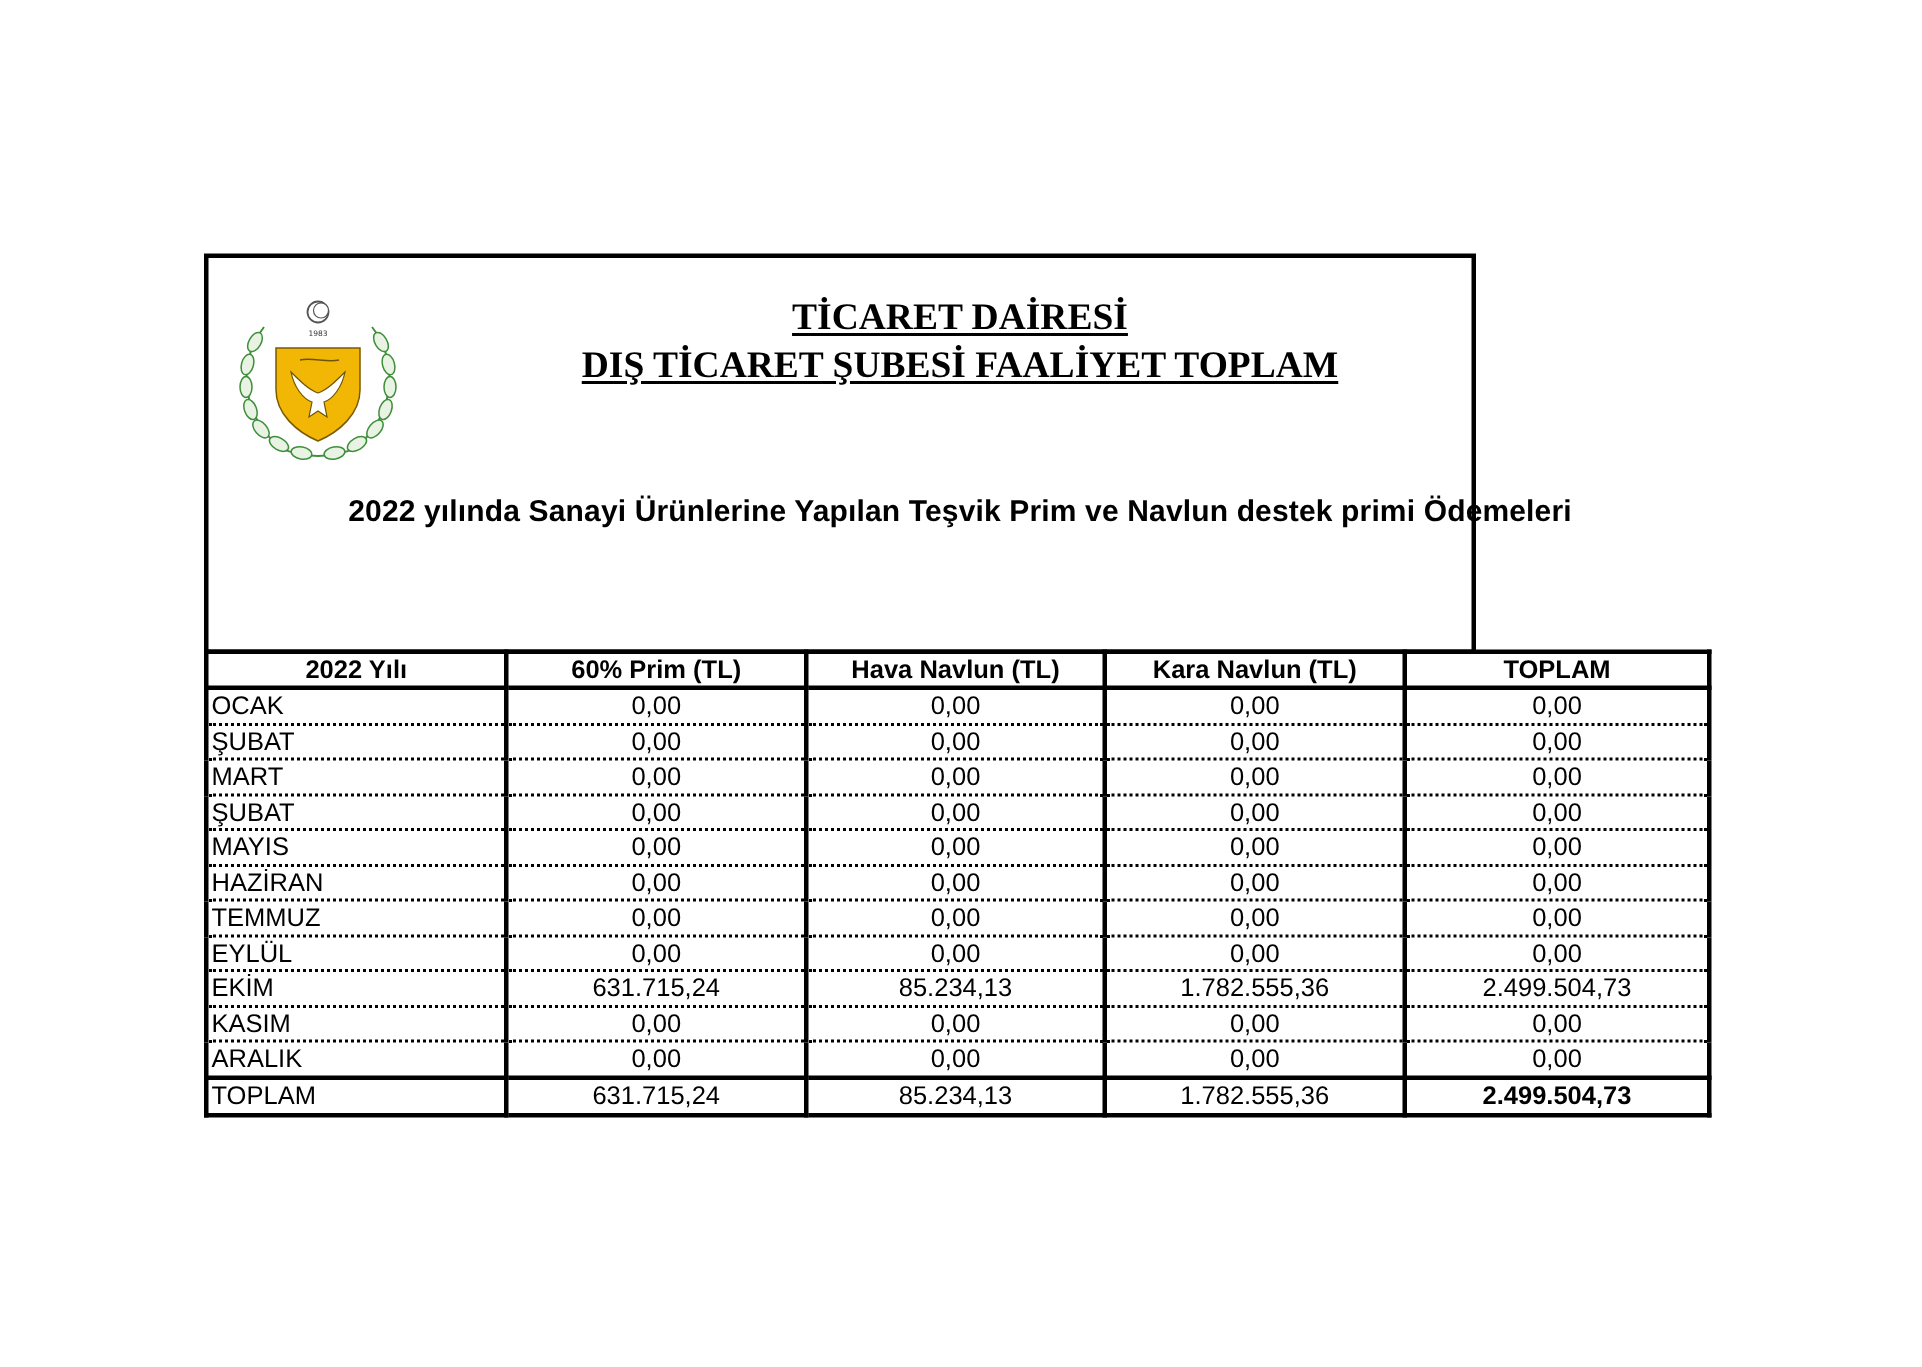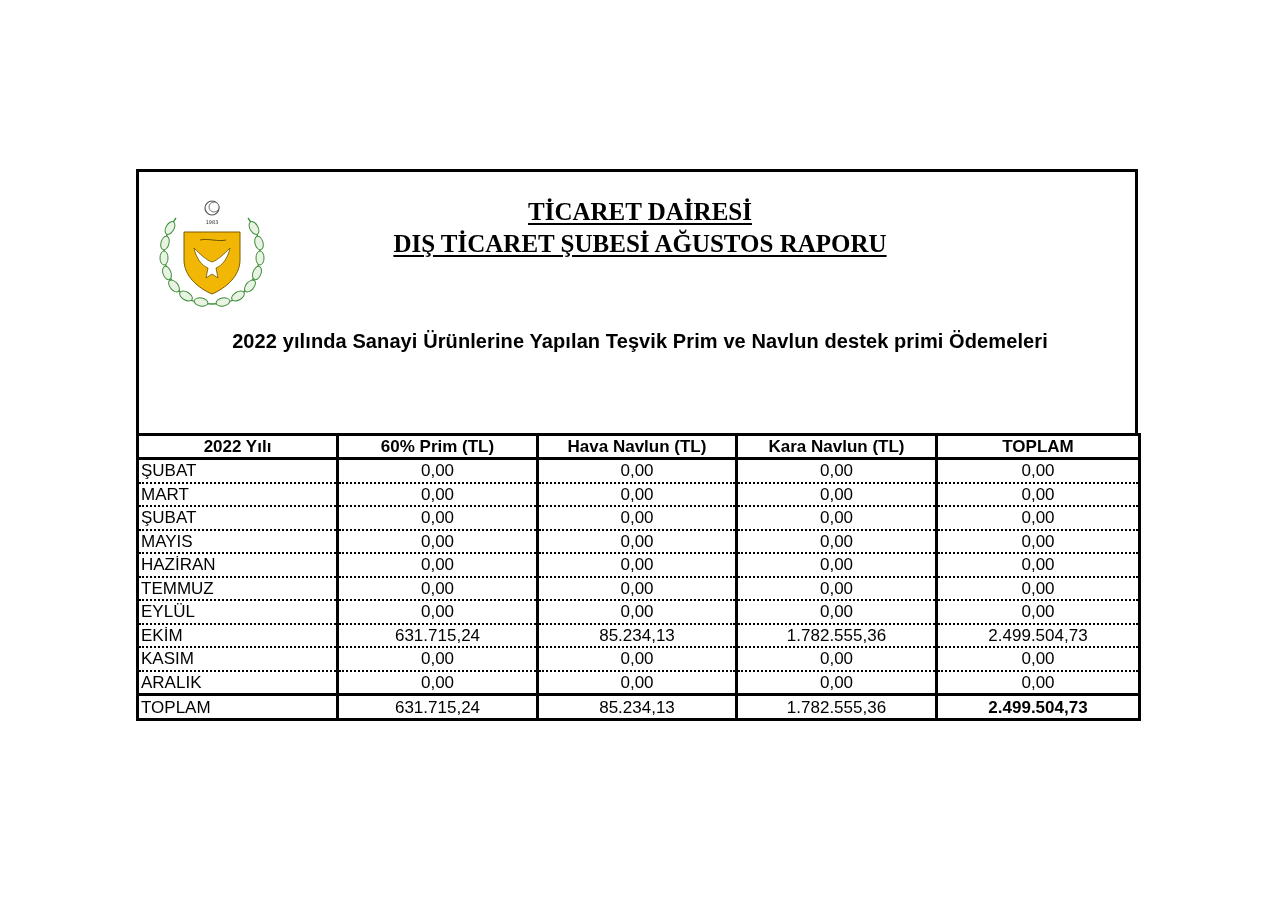--- a/index.html
+++ b/index.html
@@ -3,21 +3,21 @@
 <meta charset="utf-8">
 <style>
   html, body { margin: 0; padding: 0; background: #ffffff; }
   body { width: 1281px; height: 911px; position: relative; overflow: hidden; font-family: "Liberation Sans", sans-serif; color: #000; }
 
   .report-frame {
     position: absolute; left: 136px; top: 169px; width: 1002px; height: 590px;
     box-sizing: border-box;
   }
   .header-box {
-    position: absolute; left: 0; top: 0; width: 1002px; height: 267px;
+    position: absolute; left: 0; top: 0; width: 848px; height: 267px;
     box-sizing: border-box; border: 3px solid #000; border-bottom: 3px solid #000;
   }
   .logo {
     position: absolute; left: 17px; top: 26px; width: 112px; height: 112px;
   }
   .title-block {
     position: absolute; left: 150px; top: 24px; width: 702px; text-align: center;
     font-family: "Liberation Serif", serif; font-weight: bold; font-size: 25px; line-height: 32px;
   }
   .title-line { display: inline-block; text-decoration: underline; text-decoration-thickness: 2px; text-underline-offset: 3px; }
@@ -83,21 +83,21 @@
       </g>
 
       <path d="M28 34 L84 34 L84 62 C84 78, 70 90, 56 96 C42 90, 28 78, 28 62 Z" fill="#F2B705" stroke="#7a5a00" stroke-width="1"></path>
 
       <path d="M38 50 C 44 56, 50 62, 56 64 C 62 62, 68 56, 74 50 C 72 60, 66 68, 60 70 L 62 80 L 56 76 L 50 80 L 52 70 C 46 68, 40 60, 38 50 Z" fill="#ffffff" stroke="#6b5500" stroke-width="0.8"></path>
       <path d="M44 42 C 52 40, 62 44, 70 42" fill="none" stroke="#6b5500" stroke-width="1"></path>
     </svg>
 
     <div class="title-block">
       <span class="title-line">TİCARET DAİRESİ</span><br>
-      <span class="title-line">DIŞ TİCARET ŞUBESİ AĞUSTOS RAPORU</span>
+      <span class="title-line">DIŞ TİCARET ŞUBESİ FAALİYET TOPLAM</span>
     </div>
 
     <div class="subtitle">2022 yılında Sanayi Ürünlerine Yapılan Teşvik Prim ve Navlun destek primi Ödemeleri</div>
   </div>
 
   <table class="report">
     <colgroup>
         <col class="c0">
         <col class="c1">
         <col class="c2">
@@ -108,20 +108,27 @@
       <tr>
         <th>2022 Yılı</th>
         <th>60% Prim (TL)</th>
         <th>Hava Navlun (TL)</th>
         <th>Kara Navlun (TL)</th>
         <th>TOPLAM</th>
       </tr>
     </thead>
     <tbody>
       <tr>
+        <td class="month">OCAK</td>
+        <td>0,00</td>
+        <td>0,00</td>
+        <td>0,00</td>
+        <td>0,00</td>
+      </tr>
+      <tr>
         <td class="month">ŞUBAT</td>
         <td>0,00</td>
         <td>0,00</td>
         <td>0,00</td>
         <td>0,00</td>
       </tr>
       <tr>
         <td class="month">MART</td>
         <td>0,00</td>
         <td>0,00</td>

